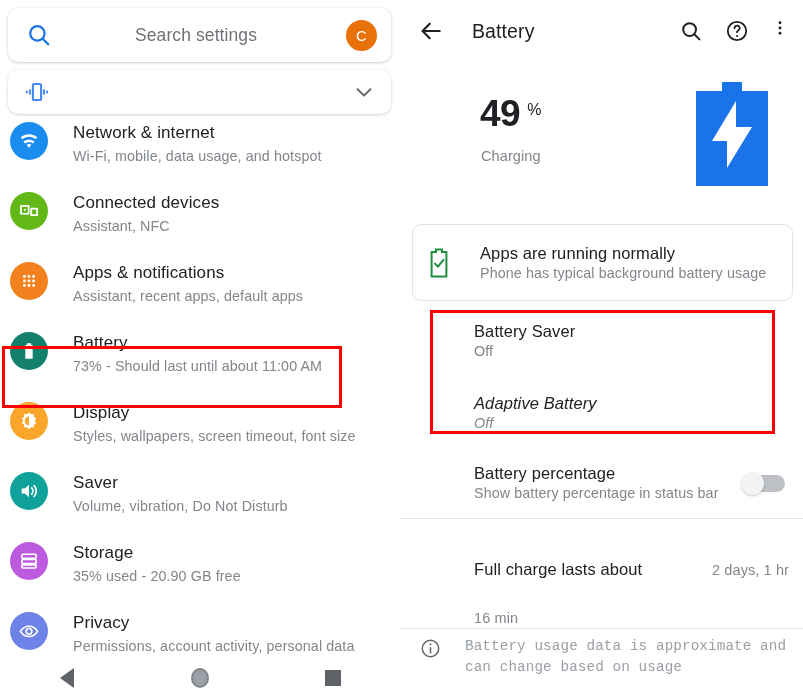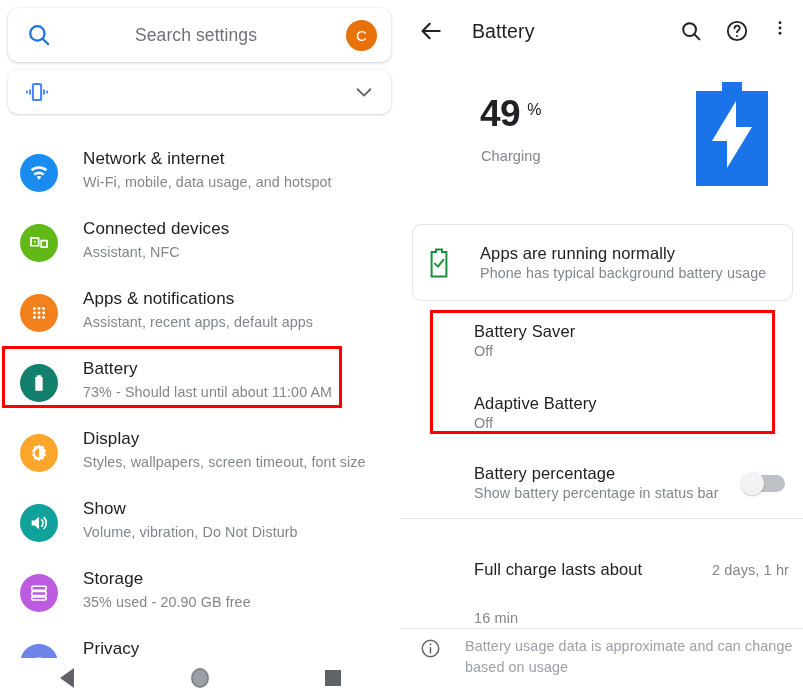--- a/index.html
+++ b/index.html
@@ -42,21 +42,21 @@
     box-shadow: 0 1px 3px rgba(60,64,67,.20), 0 0 2px rgba(60,64,67,.10);
     display: flex; align-items: center; padding: 0 16px;
   }
   .vibrate-icon { width: 26px; height: 26px; flex: 0 0 26px; }
   .expander-spacer { flex: 1; }
   .chevron-icon { width: 22px; height: 22px; flex: 0 0 22px; }
 
   
   #settings-list { position: absolute; left: 0; top: 122px; width: 400px; }
   .settings-row {
-    display: flex; align-items: flex-end; height: 70px; padding-left: 20px;
+    display: flex; align-items: flex-start; height: 70px; padding-left: 10px;
   }
   .row-icon {
     width: 38px; height: 38px; flex: 0 0 38px; border-radius: 50%;
     display: flex; align-items: center; justify-content: center;
   }
   .row-icon svg { width: 22px; height: 22px; display: block; }
   .row-text { margin-left: 25px; min-width: 0; }
   .row-title { font-size: 17px; color: #202124; line-height: 1.35; letter-spacing: .1px; }
   .row-sub { font-size: 14.3px; color: #80868b; line-height: 1.4; margin-top: 1px; letter-spacing: .1px; }
 
@@ -85,21 +85,21 @@
   .status-card-icon { width: 24px; height: 30px; flex: 0 0 24px; }
   .status-card-text { margin-left: 29px; }
   .card-title { font-size: 16.5px; color: #202124; letter-spacing: .1px; }
   .card-sub { font-size: 14.3px; color: #80868b; margin-top: 2px; letter-spacing: .1px; }
 
   .setting-row { position: absolute; left: 0; width: 403px; padding-left: 74px; }
   .setting-row .s-title { font-size: 16.5px; color: #202124; letter-spacing: .1px; }
   .setting-row .s-sub { font-size: 14.3px; color: #80868b; margin-top: 2px; letter-spacing: .1px; }
 
   #row-battery-saver    { top: 322px; }
-  #row-adaptive-battery { top: 394px; }
+  #row-adaptive-battery { top: 394px; font-style: italic; }
   #row-battery-percentage { top: 464px; padding-right: 78px; }
 
   .toggle {
     position: absolute; right: 18px; top: 472px; width: 44px; height: 22px;
   }
   .toggle-track {
     position: absolute; right: 0; top: 3px; width: 36px; height: 17px;
     background: #bdc1c6; border-radius: 9px;
   }
   .toggle-knob {
@@ -113,21 +113,21 @@
   #divider-2 { top: 628px; }
 
   .info-row { position: absolute; left: 0; top: 560px; width: 403px; padding-left: 74px; padding-right: 14px;
               display: flex; justify-content: space-between; align-items: center; }
   #info-row-2 { top: 610px; }
   .info-label { font-size: 16.5px; color: #202124; letter-spacing: .1px; }
   .info-value { font-size: 14.5px; color: #80868b; letter-spacing: .1px; }
 
   .footnote { position: absolute; left: 0; top: 636px; width: 403px; display: flex; padding-left: 20px; }
   .footnote-icon { width: 21px; height: 21px; flex: 0 0 21px; margin-top: 2px; }
-  .footnote-text { margin-left: 24px; font-size: 14.3px; color: #9aa0a6; line-height: 1.5; letter-spacing: .1px; }
+  .footnote-text { margin-left: 24px; font-size: 14.3px; color: #9aa0a6; line-height: 1.5; letter-spacing: .1px; font-family: Liberation Mono, monospace; }
 
   
   .annotation { position: absolute; border: 3px solid #FF0000; pointer-events: none; }
   #annotation-battery-item { left: 2px;   top: 346px; width: 340px; height: 62px; }
   #annotation-battery-modes { left: 430px; top: 310px; width: 345px; height: 124px; }
 
   
   .navbar { position: absolute; bottom: 0; height: 40px; background: #fff;
             display: flex; align-items: center; justify-content: space-around; }
   #left-navbar  { left: 0;   width: 400px; }
@@ -250,21 +250,21 @@
 
       <div class="settings-row">
         <span class="row-icon" style="background:#10A19A">
           <svg viewBox="0 0 24 24" fill="#fff">
             <path d="M4 9.2h3.4L12 5.2v13.6L7.4 14.8H4z"></path>
             <path d="M15 8.6a5 5 0 010 6.8" fill="none" stroke="#fff" stroke-width="1.8" stroke-linecap="round"></path>
             <path d="M17.6 6.2a8.4 8.4 0 010 11.6" fill="none" stroke="#fff" stroke-width="1.8" stroke-linecap="round"></path>
           </svg>
         </span>
         <span class="row-text">
-          <div class="row-title">Show</div>
+          <div class="row-title">Saver</div>
           <div class="row-sub">Volume, vibration, Do Not Disturb</div>
         </span>
       </div>
 
       <div class="settings-row">
         <span class="row-icon" style="background:#BD5BE0">
           <svg viewBox="0 0 24 24" fill="none" stroke="#fff" stroke-width="1.8">
             <rect x="4.2" y="4.6" width="15.6" height="4.4" rx="1.1"></rect>
             <rect x="4.2" y="10.4" width="15.6" height="4.4" rx="1.1"></rect>
             <rect x="4.2" y="16.2" width="15.6" height="3.4" rx="1.1"></rect>

